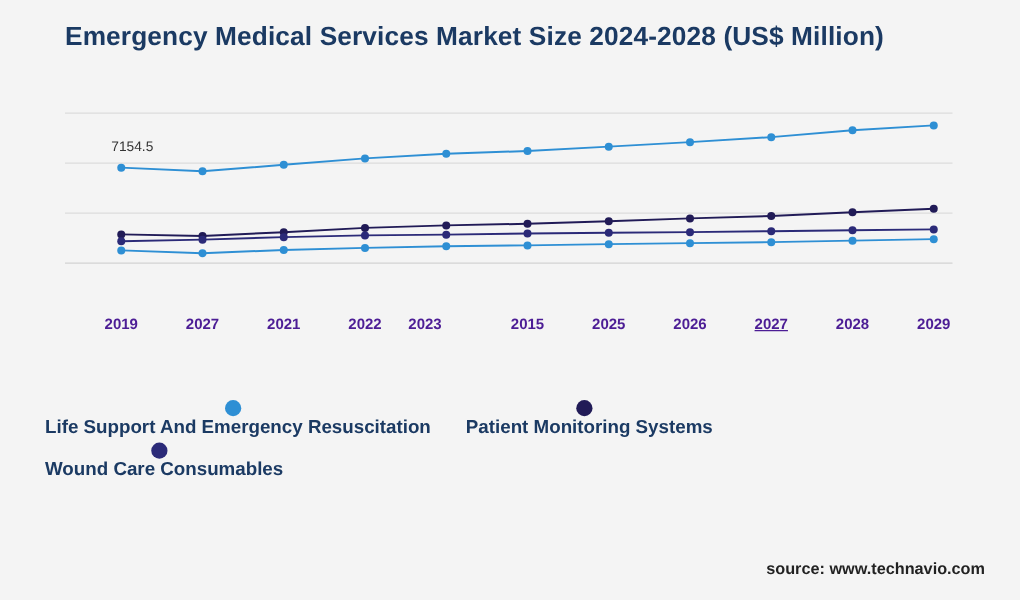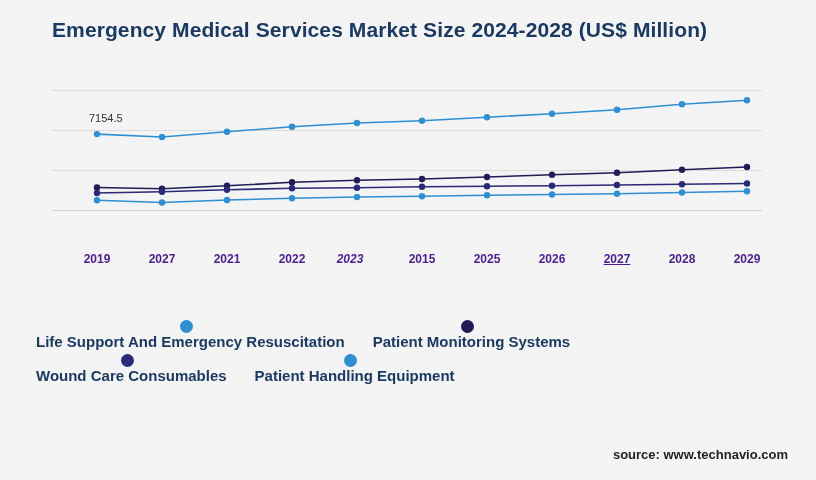--- a/index.html
+++ b/index.html
@@ -181,21 +181,21 @@
         <circle cx="695.0" cy="101.3" r="3.2" fill="#2e8fd4"></circle>
       </svg>
     <div class="datalabel" id="annotation-0" style="left: 37px; top: 22.0917px;">7154.5</div>
   </div>
 
   <div class="xaxis" id="xaxis">
       <div class="xtick" style="left: 45px;">2019</div>
       <div class="xtick" style="left: 110px;">2027</div>
       <div class="xtick" style="left: 175px;">2021</div>
       <div class="xtick" style="left: 240px;">2022</div>
-      <div class="xtick" style="left: 298px; font-style: italic;">2023</div>
+      <div class="xtick" style="left: 288px;">2023</div>
       <div class="xtick" style="left: 370px;">2015</div>
       <div class="xtick" style="left: 435px;">2025</div>
       <div class="xtick" style="left: 500px;">2026</div>
       <div class="xtick" style="left: 565px; text-decoration: underline;">2027</div>
       <div class="xtick" style="left: 630px;">2028</div>
       <div class="xtick" style="left: 695px;">2029</div>
     </div>
 
   <div class="legend" id="legend">
     <div class="legend-row">
@@ -206,21 +206,17 @@
       <div class="legend-item">
         <span class="legend-dot" id="dot1" style="background: rgb(33, 27, 87);"></span>
         <span class="legend-label">Patient Monitoring Systems</span>
       </div>
     </div>
     <div class="legend-row">
       <div class="legend-item">
         <span class="legend-dot" id="dot2" style="background: rgb(43, 42, 120);"></span>
         <span class="legend-label">Wound Care Consumables</span>
       </div>
-      <div class="legend-item">
-        <span class="legend-dot" id="dot3" style="background: rgb(46, 143, 212);"></span>
-        <span class="legend-label">Patient Handling Equipment</span>
-      </div>
     </div>
   </div>
 
   <div class="source">source: www.technavio.com</div>
 </div>
 
 </body></html>

